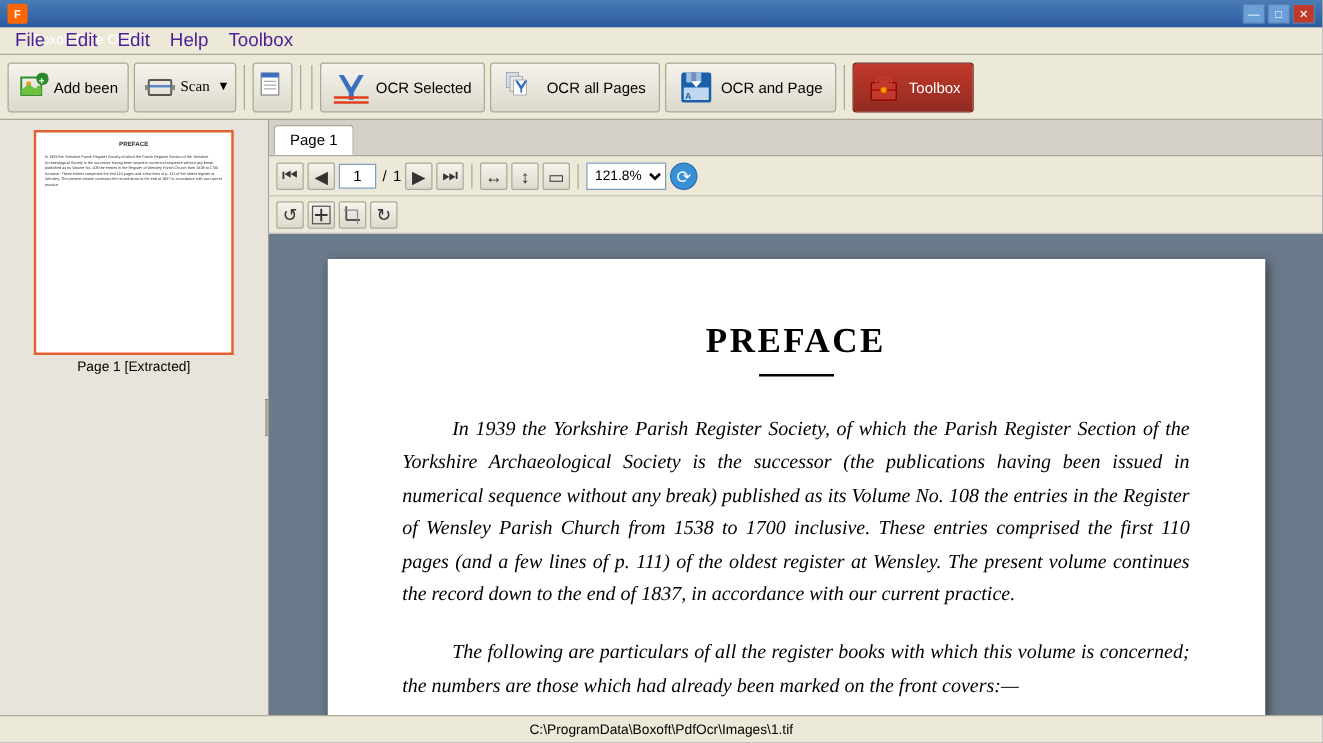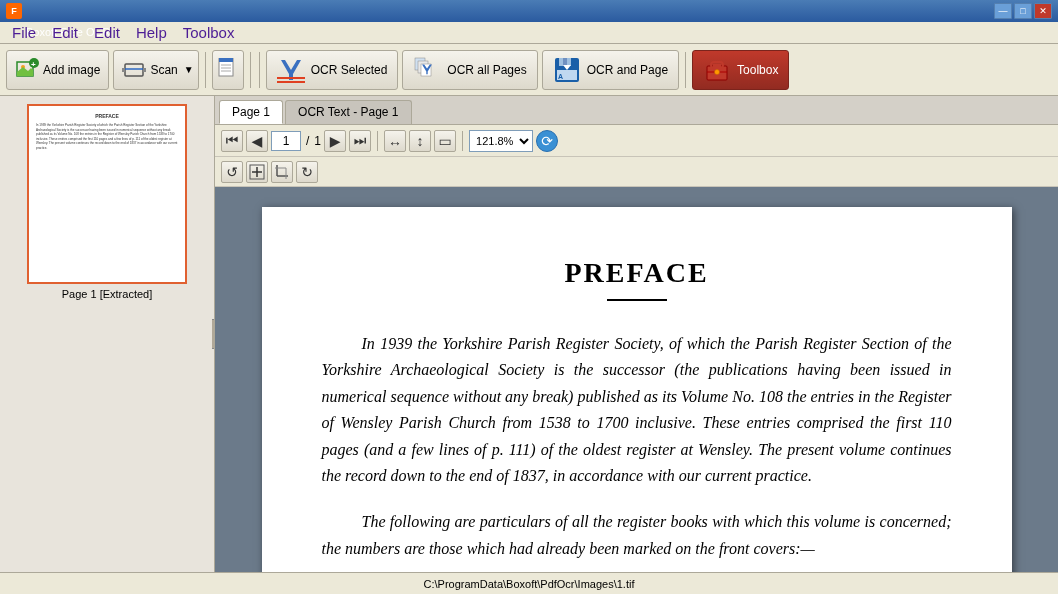--- a/index.html
+++ b/index.html
@@ -385,24 +385,24 @@
   <div class="toolbar-btn">
     <div class="btn-icon">
       <svg width="24" height="24" viewBox="0 0 24 24">
         <rect x="2" y="4" width="16" height="14" fill="none" stroke="#2a8a2a" stroke-width="1.5"></rect>
         <circle cx="8" cy="9" r="2" fill="#f0a020"></circle>
         <polygon points="2,14 8,9 13,13 16,10 18,12 18,18 2,18" fill="#70c040"></polygon>
         <circle cx="19" cy="5" r="5" fill="#2a8a2a"></circle>
         <text x="16" y="9" fill="white" font-size="8" font-weight="bold">+</text>
       </svg>
     </div>
-    <span>Add image</span>
-  </div>
-
-  <div class="toolbar-btn" style="padding-right:4px;">
+    <span>Add been</span>
+  </div>
+
+  <div class="toolbar-btn" style="padding-right:4px;font-family:Liberation Serif, serif;">
     <div class="btn-icon">
       <svg width="24" height="24" viewBox="0 0 24 24">
         <rect x="3" y="6" width="18" height="12" fill="none" stroke="#555" stroke-width="1.5" rx="1"></rect>
         <rect x="3" y="10" width="18" height="2" fill="#2060c0" opacity="0.7"></rect>
         <rect x="0" y="10" width="3" height="4" fill="#888"></rect>
         <rect x="21" y="10" width="3" height="4" fill="#888"></rect>
       </svg>
     </div>
     <span>Scan</span>
     <span class="scan-dropdown">▼</span>
@@ -492,21 +492,20 @@
       </div>
       <div class="thumb-label">Page 1 [Extracted]</div>
     </div>
     <div id="collapse-arrow">◀</div>
   </div>
 
   <div id="right-panel">
 
     <div id="tab-bar">
       <div class="tab active">Page 1</div>
-      <div class="tab">OCR Text - Page 1</div>
     </div>
 
     <div id="view-toolbar">
       <div class="view-btn" style="font-size:14px;">⏮</div>
       <div class="view-btn" style="font-size:14px;">◀</div>
       <input class="page-input" type="text" value="1" style="">
       <span style="font-size:12px; padding:0 2px;">/</span>
       <span style="font-size:12px;">1</span>
       <div class="view-btn" style="font-size:14px;">▶</div>
       <div class="view-btn" style="font-size:14px;">⏭</div>

